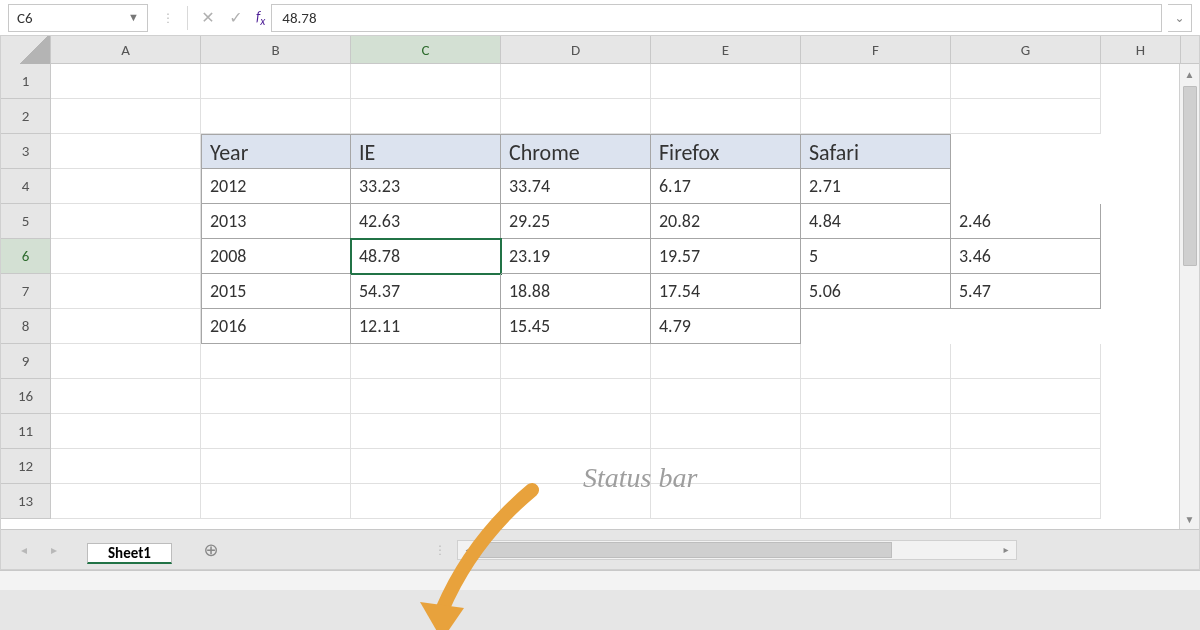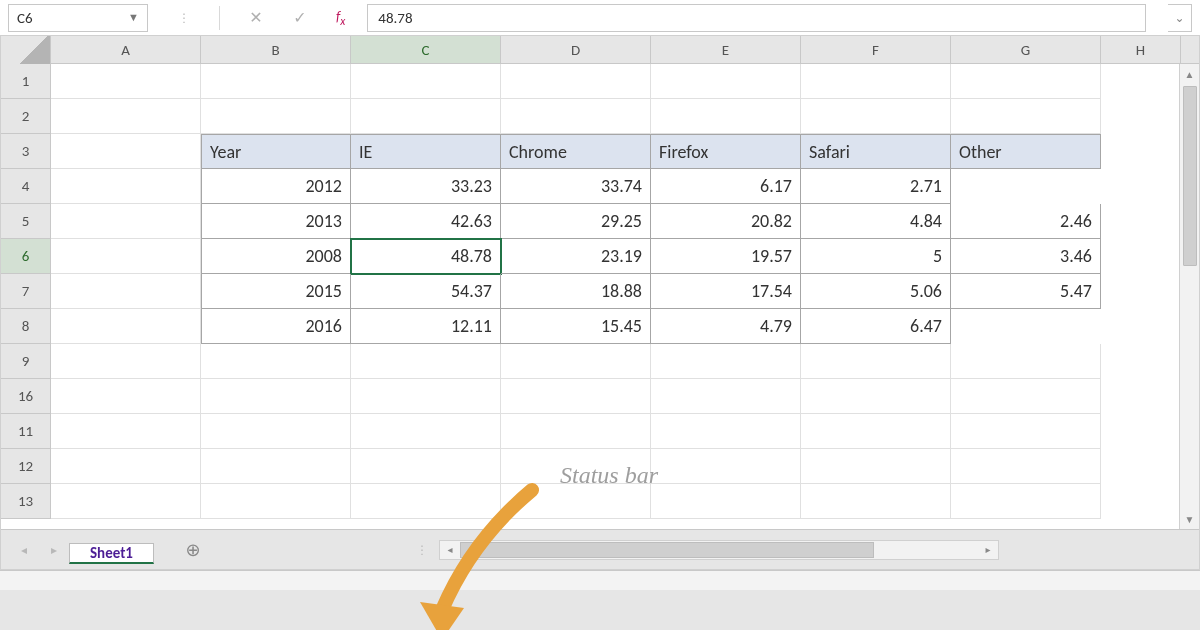--- a/index.html
+++ b/index.html
@@ -13,21 +13,20 @@
     position: relative;
   }
 
   
   .formula-bar {
     display: flex;
     align-items: center;
     height: 36px;
     background: #ffffff;
     border-bottom: 1px solid #d0d0d0;
-    gap: 16px;
   }
   .name-box {
     width: 140px;
     height: 28px;
     margin: 0 8px;
     border: 1px solid #c8c8c8;
     background: #fff;
     display: flex;
     align-items: center;
     justify-content: space-between;
@@ -45,21 +44,21 @@
   }
   .dots { color: #bbb; letter-spacing: 1px; font-size: 12px; padding: 0 6px;}
   .fx-btn {
     width: 28px; height: 28px;
     display: flex; align-items:center; justify-content:center;
     color: #b0b0b0;
     font-size: 16px;
   }
   .fx-lbl {
     font-style: italic;
-    color: #be185d;
+    color: #4c1d95;
     font-size: 14px;
     padding: 0 6px;
   }
   .fx-input {
     flex: 1;
     height: 28px;
     border: 1px solid #c8c8c8;
     background: #fff;
     padding: 0 10px;
     margin-right: 6px;
@@ -138,23 +137,23 @@
     font-size:18px;
     overflow:hidden;
     white-space:nowrap;
   }
   
   .with-border { border: 1px solid #a6a6a6; border-top:none; border-left:none; }
   .tbl-top    { border-top: 1px solid #a6a6a6; }
   .tbl-left   { border-left: 1px solid #a6a6a6; }
   .hdr-cell {
     background:#dce3ef;
-    font-size:18px;
-  }
-  .num { text-align:right; }
+    font-size:22px;
+  }
+  .num { }
   .cell.selected {
     outline: 2px solid #217346;
     outline-offset: -1px;
     background:#fff;
   }
 
   
   .vscroll {
     position:absolute;
     right:0; top:0; bottom:0;
@@ -180,23 +179,24 @@
     display:flex;align-items:center;justify-content:center;
     color:#b8b8b8;
     font-size:12px;
     margin: 0 4px;
   }
   .sheet-tab {
     background:#fff;
     border:1px solid #bdbdbd;
     border-bottom:2px solid #217346;
     padding: 0 20px;
-    color:#4c1d95;
+    color:#000000;
     font-weight:bold;
     font-size:15px;
+    margin-left:18px;
     position:relative;
     top:4px;
   }
   .add-sheet {
     width:26px; height:26px;
     border-radius:50%;
     display:flex;align-items:center;justify-content:center;
     color:#888;
     font-size:18px;
     margin-left:26px;
@@ -212,25 +212,25 @@
     align-items:center;
     max-width: 560px;
   }
   .hscroll .arrow { width:20px; text-align:center; color:#888; font-size:10px;}
   .hscroll .track { flex:1; height:100%; position:relative;}
   .hscroll .thumb { position:absolute; left:0; top:1px; bottom:1px; width:80%; background:#cfcfcf; border:1px solid #bdbdbd;}
 
   
   .annot-label {
     position:absolute;
-    left: 560px;
+    left: 583px;
     top: 462px;
     font-family: "Segoe Script", "Comic Sans MS", cursive;
     font-style: italic;
-    font-size: 24px;
+    font-size: 28px;
     color:#9e9e9e;
     text-align:center;
   }
   .annot-arrow {
     position:absolute;
     left: 412px;
     top: 480px;
     width: 140px;
     height: 160px;
     pointer-events:none;
@@ -302,21 +302,20 @@
       </div>
 
       <div class="row">
         <div class="row-h">3</div>
         <div class="cell"></div>
         <div class="cell hdr-cell with-border tbl-top tbl-left">Year</div>
         <div class="cell hdr-cell with-border tbl-top">IE</div>
         <div class="cell hdr-cell with-border tbl-top">Chrome</div>
         <div class="cell hdr-cell with-border tbl-top">Firefox</div>
         <div class="cell hdr-cell with-border tbl-top">Safari</div>
-        <div class="cell hdr-cell with-border tbl-top">Other</div>
       </div>
 
       <div class="row">
         <div class="row-h">4</div>
         <div class="cell"></div>
         <div class="cell with-border tbl-left num">2012</div>
         <div class="cell with-border num">33.23</div>
         <div class="cell with-border num">33.74</div>
         <div class="cell with-border num">6.17</div>
         <div class="cell with-border num">2.71</div>
@@ -355,21 +354,20 @@
         <div class="cell with-border num">5.47</div>
       </div>
 
       <div class="row">
         <div class="row-h">8</div>
         <div class="cell"></div>
         <div class="cell with-border tbl-left num">2016</div>
         <div class="cell with-border num">12.11</div>
         <div class="cell with-border num">15.45</div>
         <div class="cell with-border num">4.79</div>
-        <div class="cell with-border num">6.47</div>
       </div>
 
       <div class="row">
           <div class="row-h">9</div>
           <div class="cell"></div>
           <div class="cell"></div>
           <div class="cell"></div>
           <div class="cell"></div>
           <div class="cell"></div>
           <div class="cell"></div>

